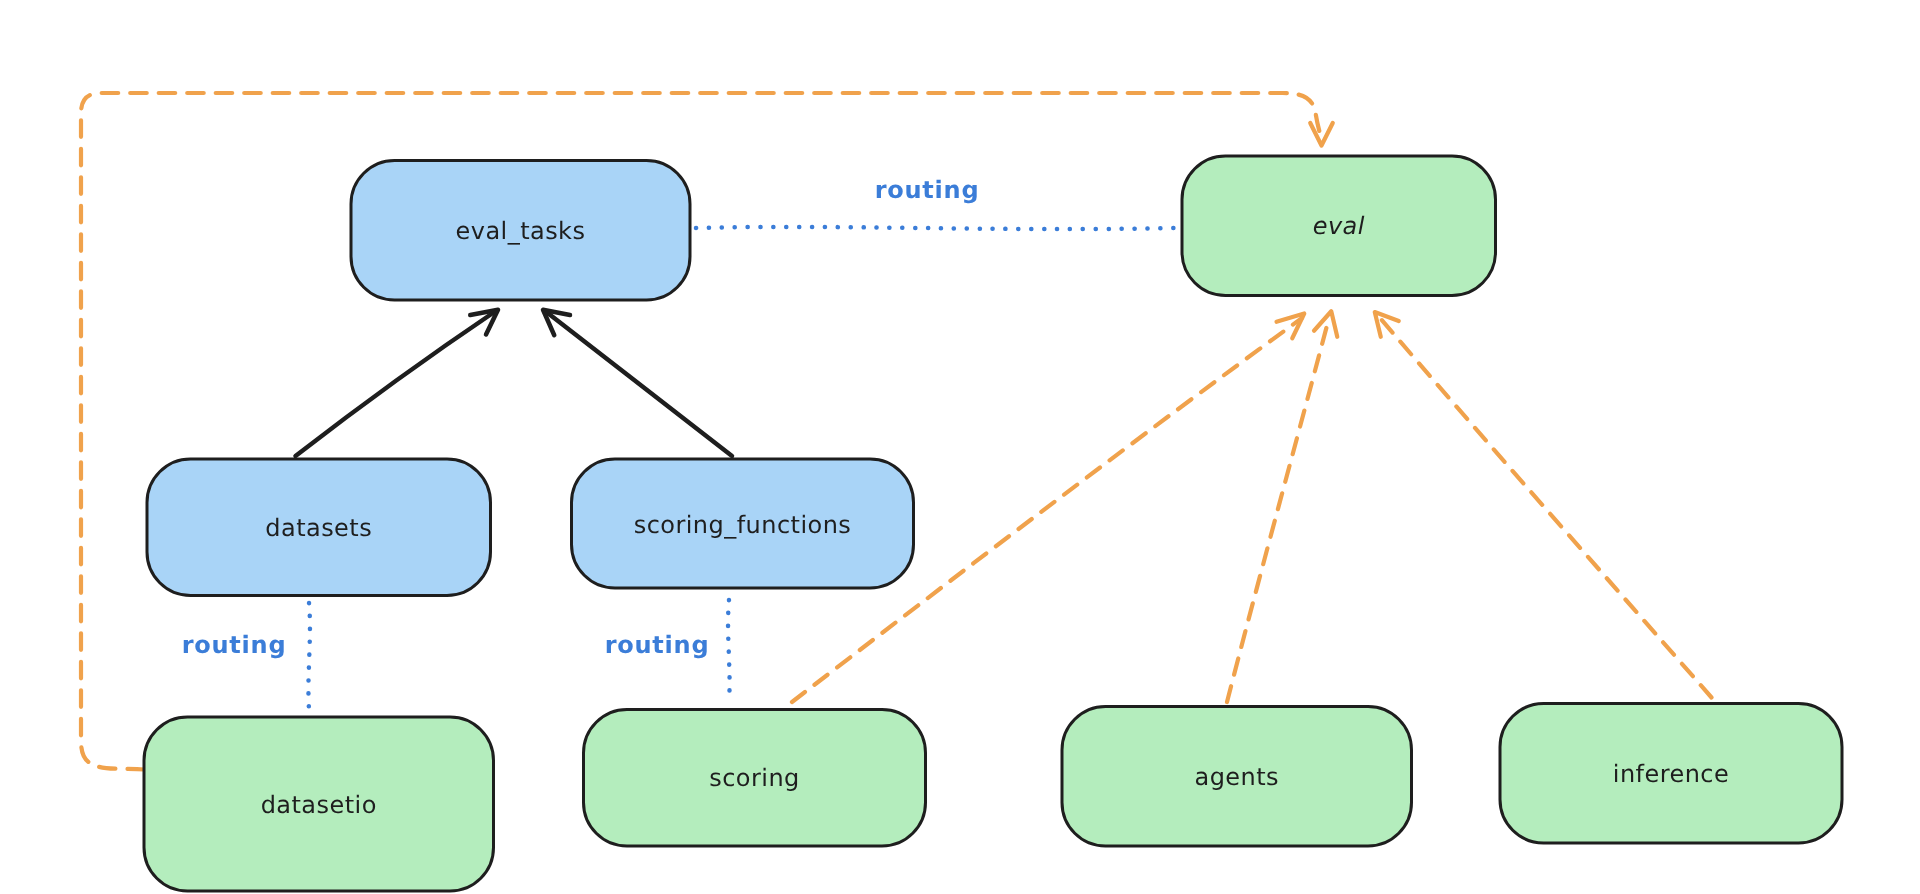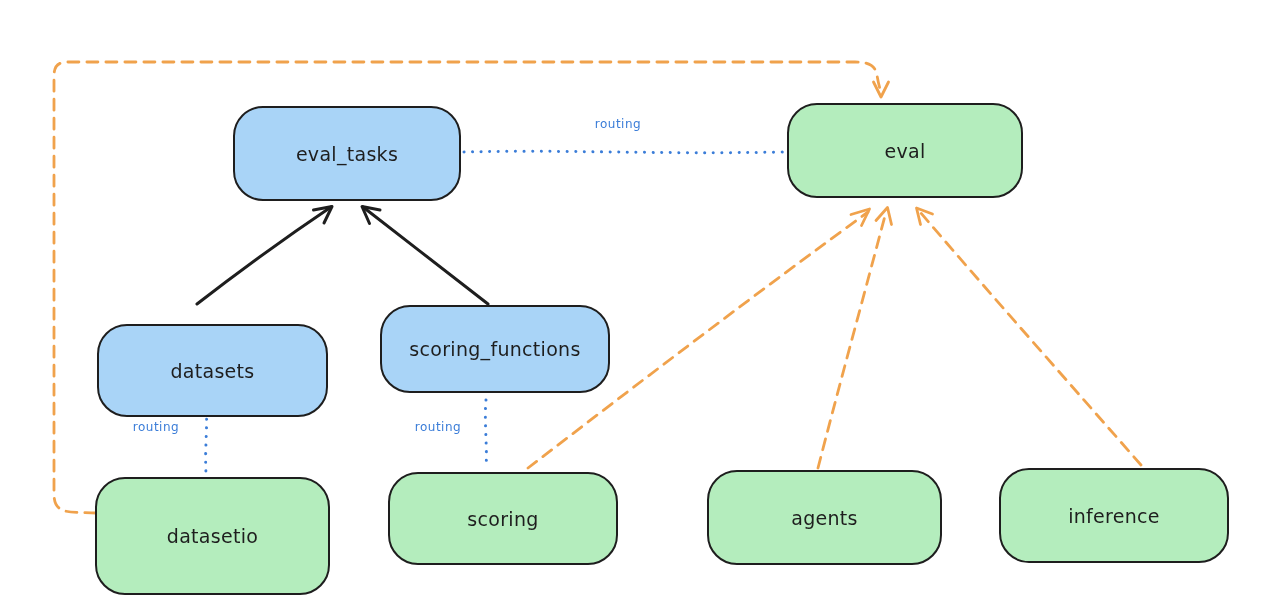--- a/index.html
+++ b/index.html
@@ -50,33 +50,33 @@
     stroke-linejoin: round;
   }
   .node {
     position: absolute;
     box-sizing: border-box;
     border: 2.5px solid var(--node-stroke, #1e1e1e);
     border-radius: 30px;
     display: flex;
     align-items: center;
     justify-content: center;
-    font-size: 19px;
+    font-size: 16px;
     letter-spacing: 0.3px;
     color: var(--node-stroke, #1e1e1e);
   }
   .node.blue  { background: var(--blue-node-fill, #a9d4f7); }
   .node.green { background: var(--green-node-fill, #b4edbd); }
   .edge-label {
     position: absolute;
     width: 92px;
     text-align: center;
     color: var(--routing-blue, #3b7dd8);
-    font-size: 12px;
-    font-weight: normal;
+    font-size: 16px;
+    font-weight: bold;
     letter-spacing: 0.5px;
   }
 </style>
 </head>
 <body>
 
 <div class="canvas">
 
   <svg class="edges" viewBox="0 0 1280 596">
 
@@ -114,25 +114,25 @@
     <g>
       <path class="edge-orange" d="M 1141 465 C 1071 385 991 295 920 212"></path>
       <path class="head-orange" d="M 920.5 224.5 L 916.5 208 L 932.5 214"></path>
     </g>
   </svg>
 
   <div class="node blue" style="left:233px; top:106px; width:228px; height:95px;">
     <span>eval_tasks</span>
   </div>
 
-  <div class="node green" style="left:787px; top:103px; width:236px; height:95px;">
+  <div class="node green" style="left:787px; top:103px; width:211px; height:95px;font-style:italic;">
     <span>eval</span>
   </div>
 
-  <div class="node blue" style="left:97px; top:305px; width:231px; height:93px;margin-top:19px;">
+  <div class="node blue" style="left:97px; top:305px; width:231px; height:93px;">
     <span>datasets</span>
   </div>
 
   <div class="node blue" style="left:380px; top:305px; width:230px; height:88px;">
     <span>scoring_functions</span>
   </div>
 
   <div class="node green" style="left:95px; top:477px; width:235px; height:118px;">
     <span>datasetio</span>
   </div>

